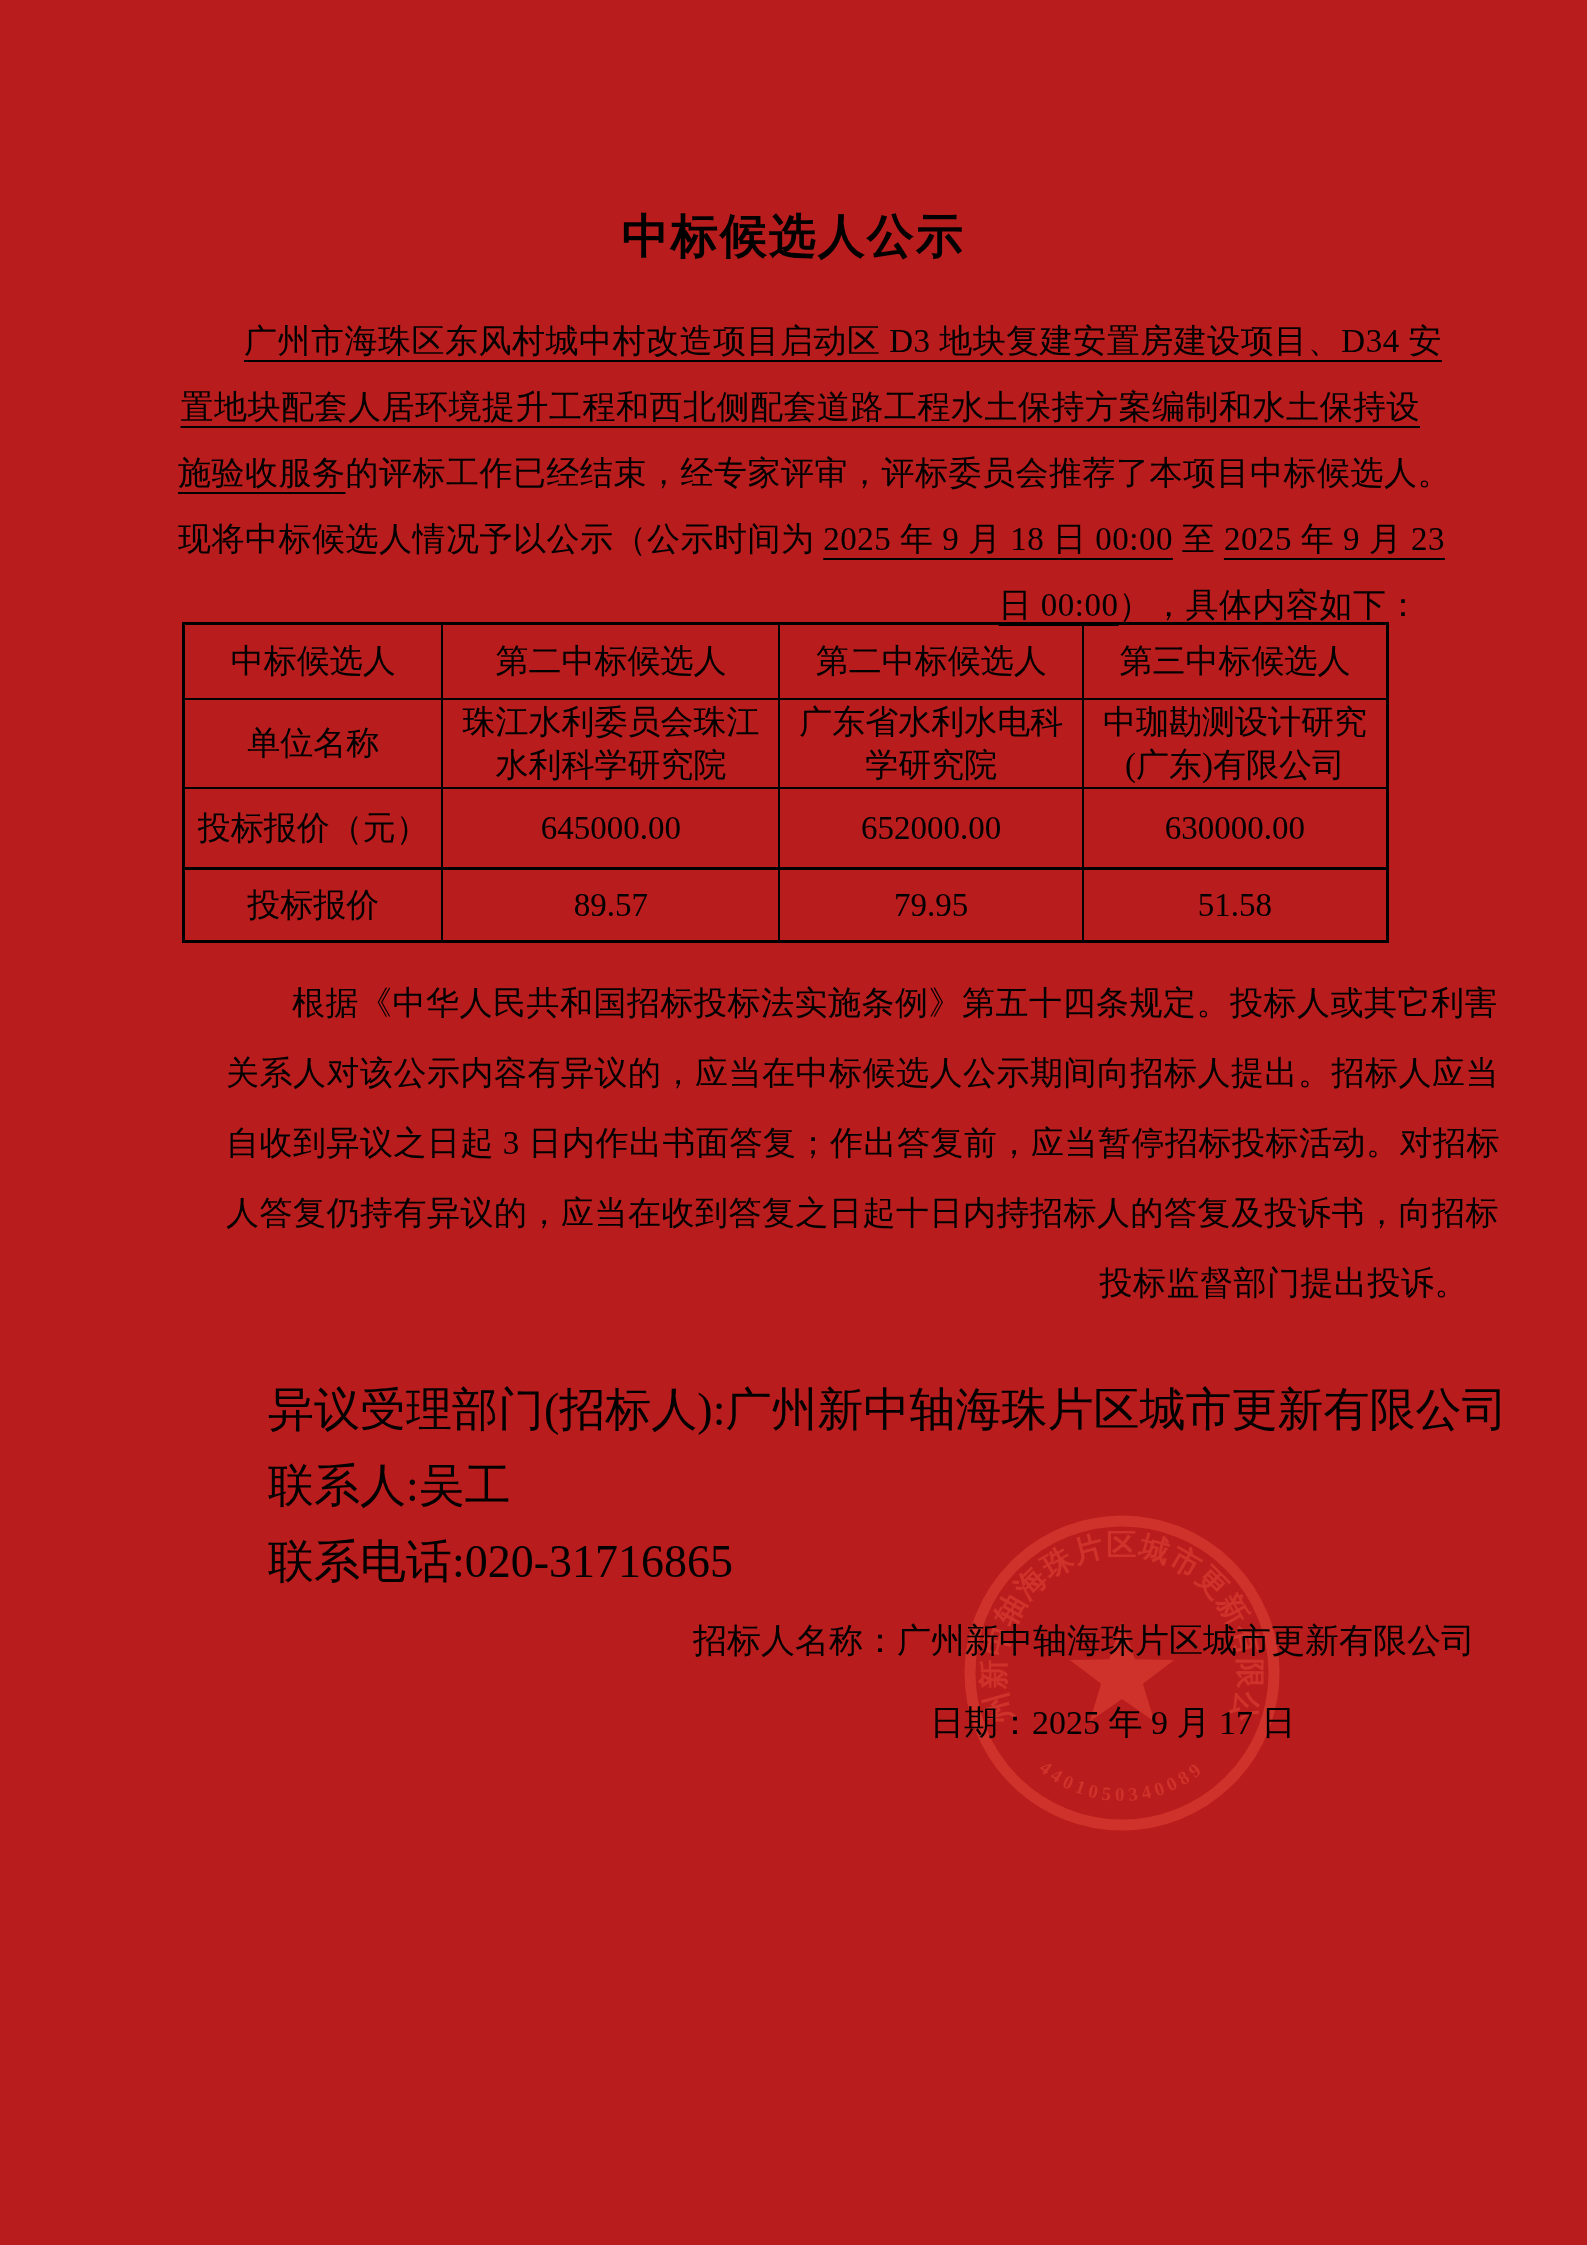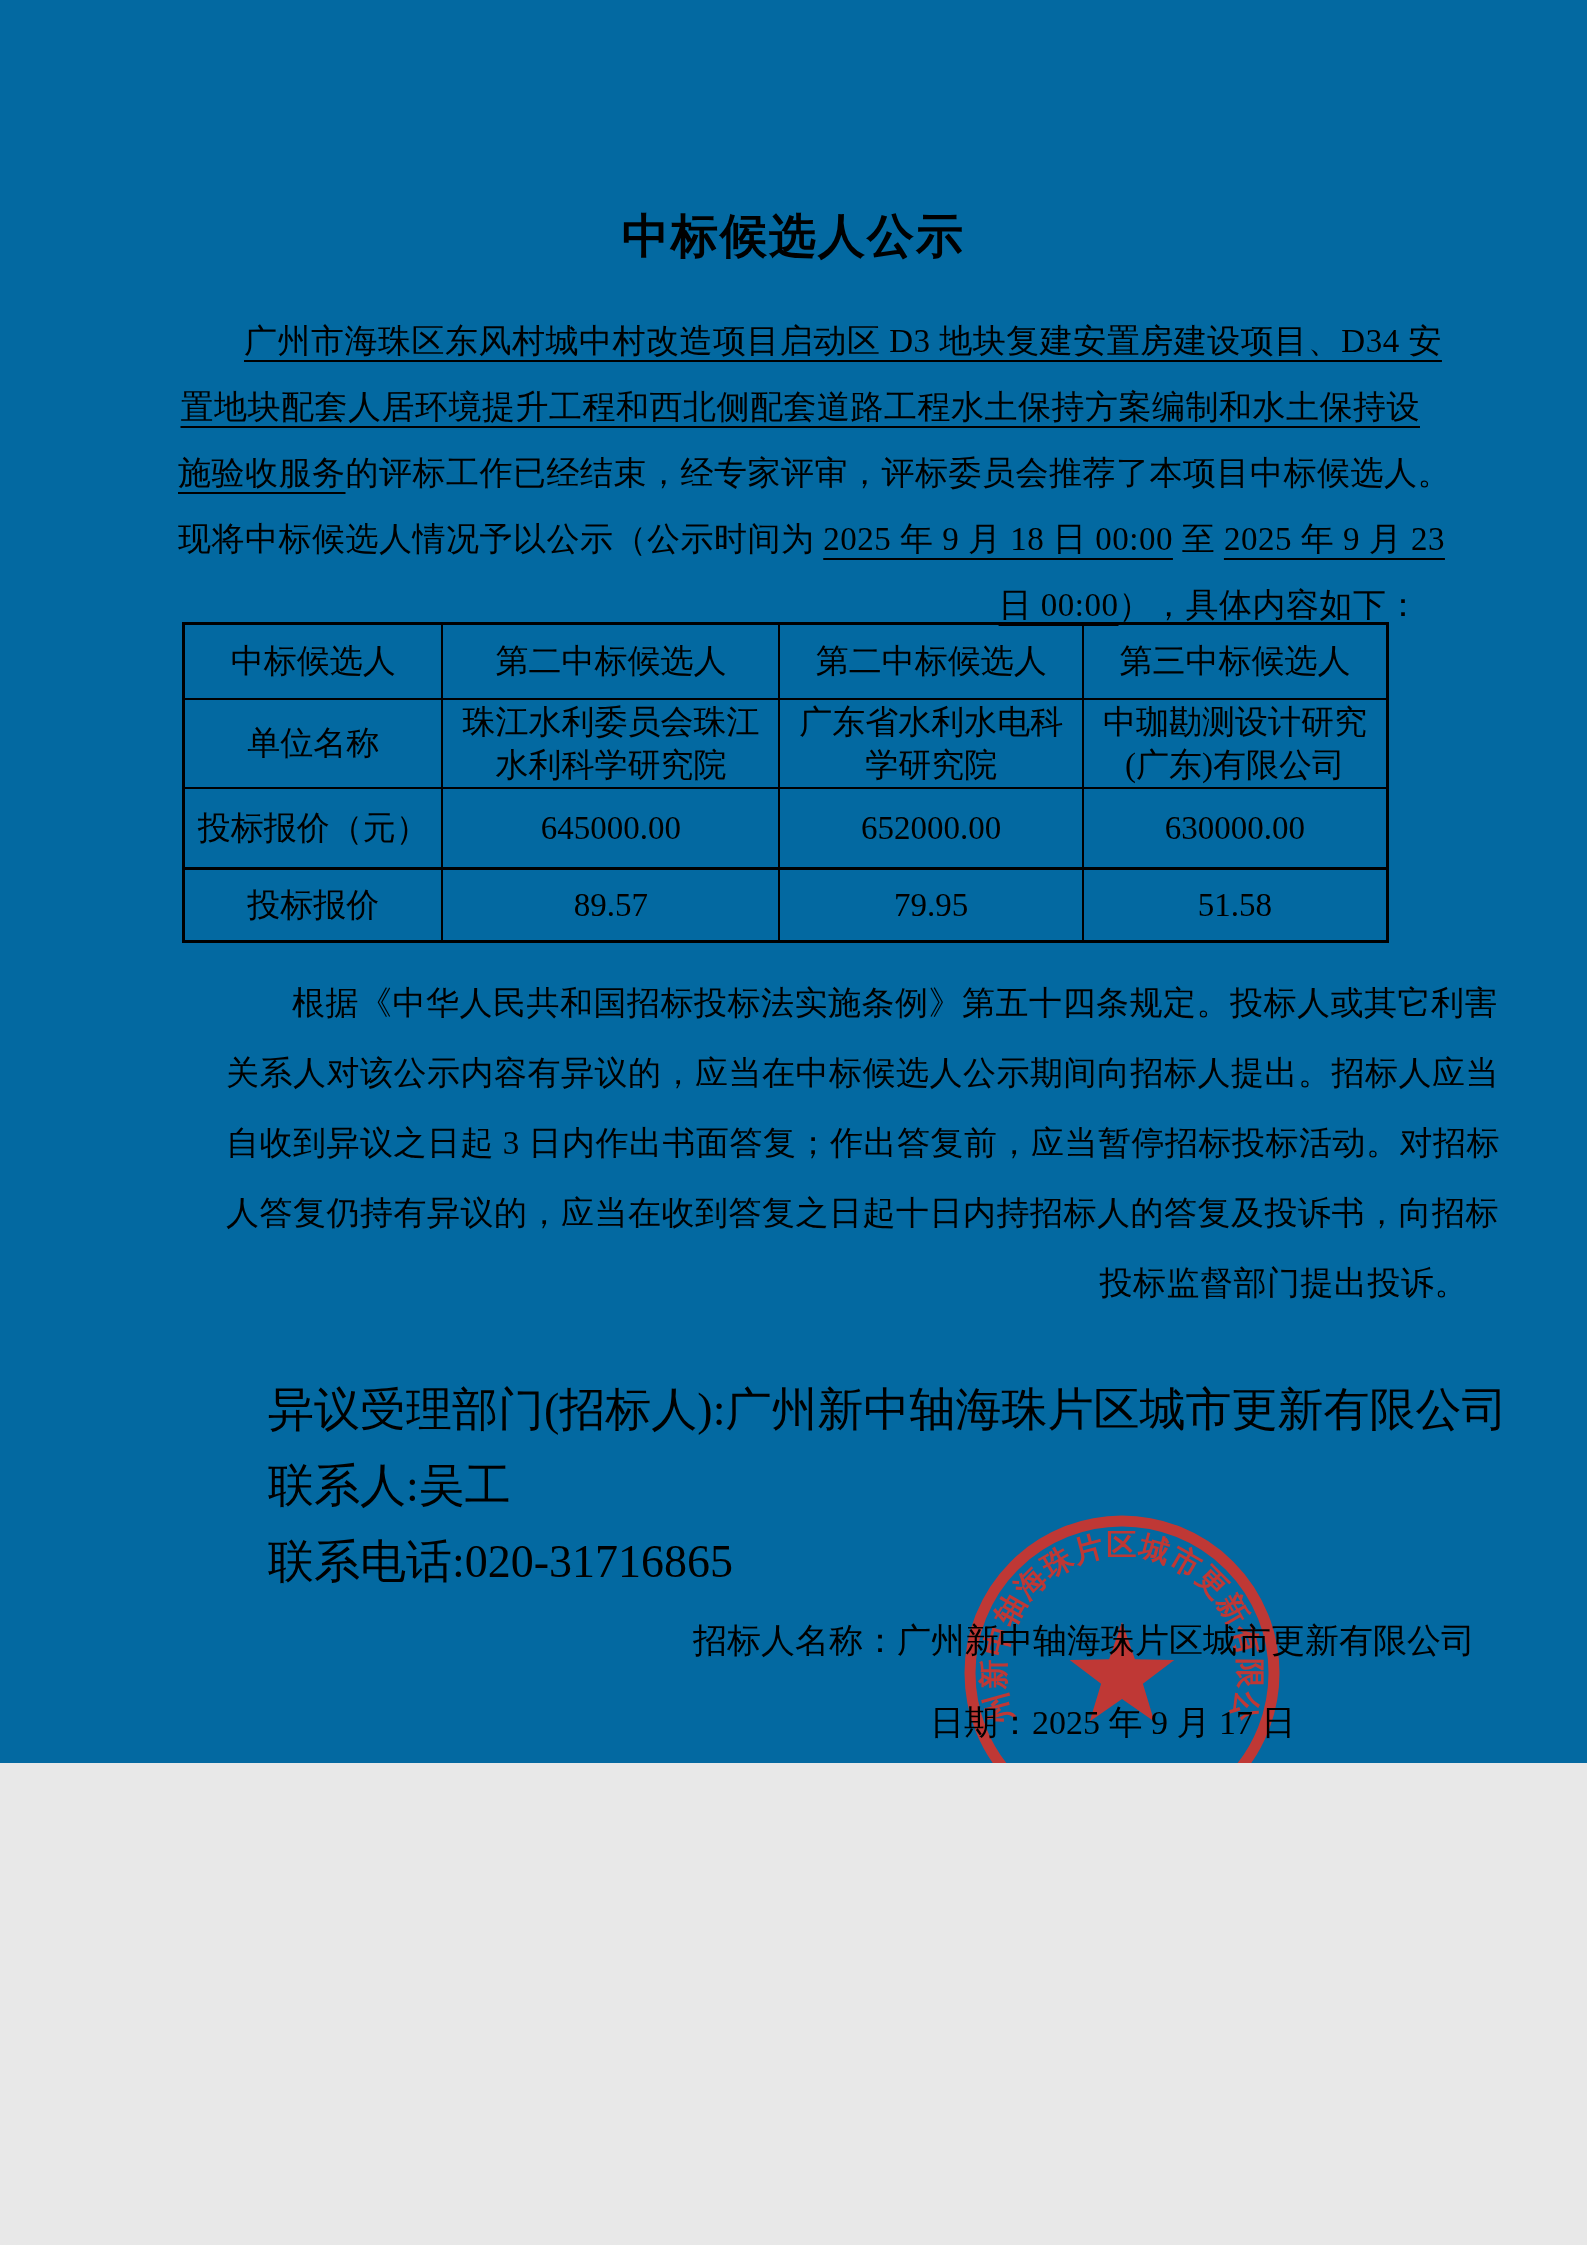--- a/index.html
+++ b/index.html
@@ -1,21 +1,21 @@
 <!DOCTYPE html>
 <html><head>
 <meta charset="utf-8">
 <style>
   html,body { margin:0; padding:0; background:#e8e8e8; }
   .page {
     position: relative;
     width: 1587px;
-    height: 1763px;
+    height: 2245px;
     margin: 0 auto;
-    background: #0369a1;
+    background: #b91c1c;
     overflow: hidden;
     font-family: "Liberation Serif", "DejaVu Serif", serif;
     color: #000;
   }
   .doc-title {
     position: absolute;
     top: 205px; left: 0; right: 0;
     text-align: center;
     font-size: 47px;
     font-weight: bold;

